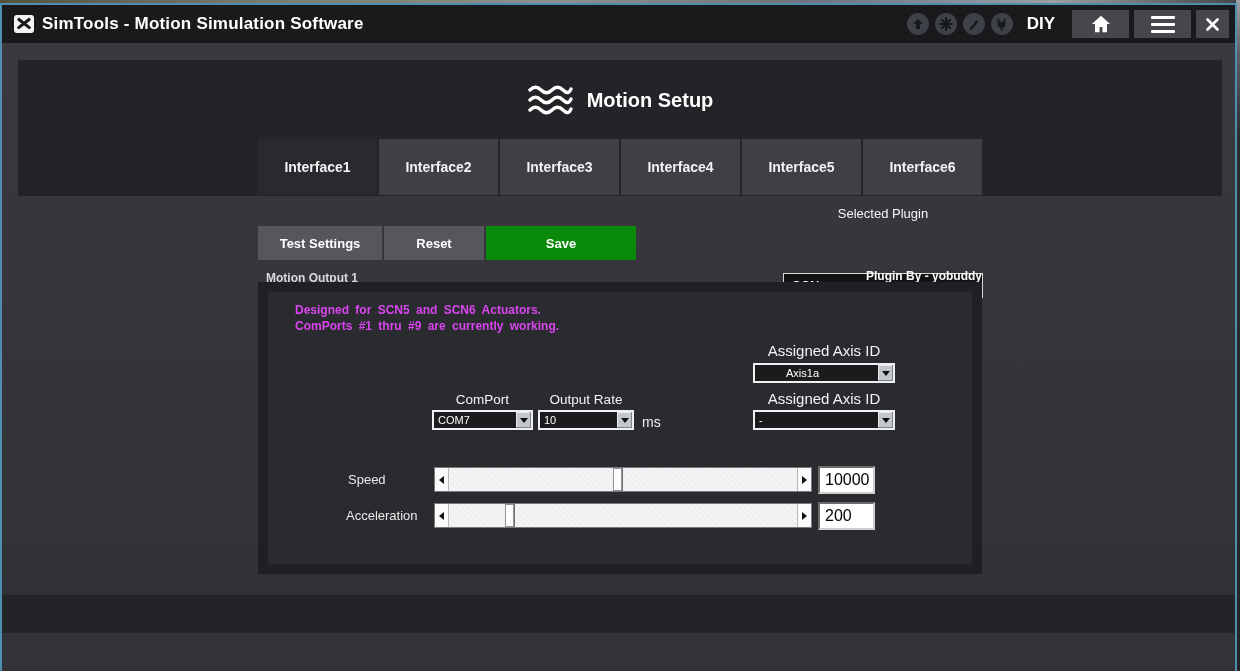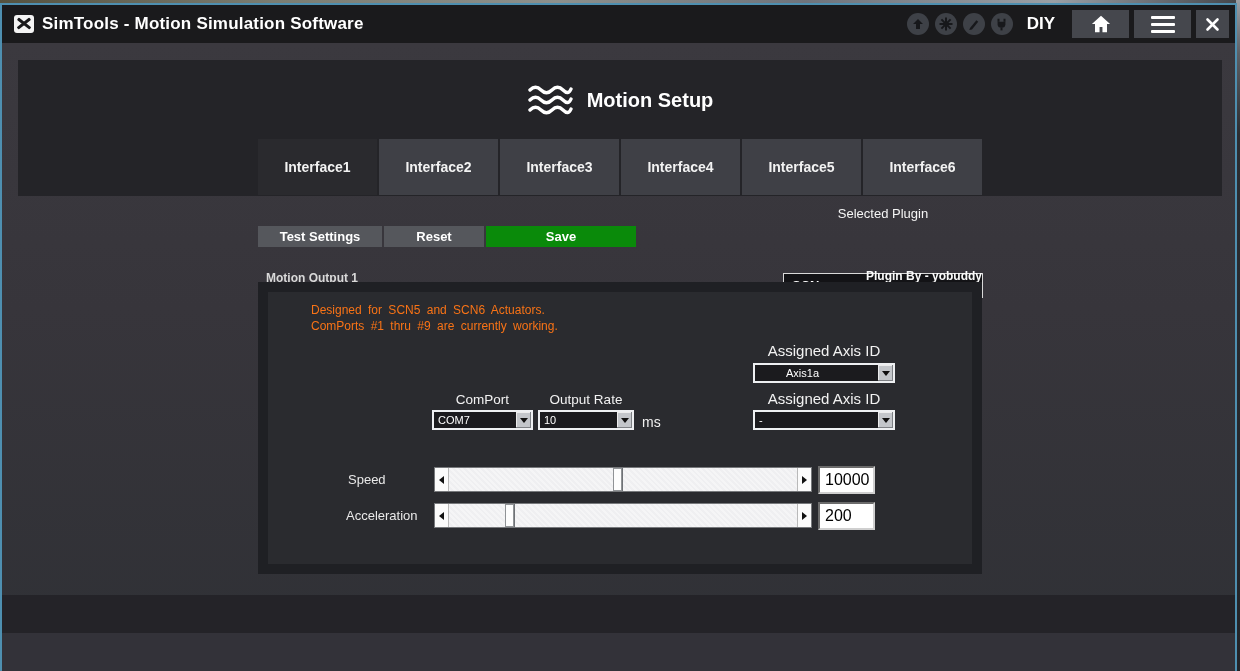--- a/index.html
+++ b/index.html
@@ -43,21 +43,21 @@
   
   .top-panel { position:absolute; left:16px; top:17px; width:1204px; height:136px; background:#242428; }
   .ms-header { position:absolute; left:0; top:24px; width:100%; display:flex; align-items:center; justify-content:center; gap:14px; }
   .ms-title { color:#fff; font-size:20px; font-weight:bold; }
   .tabs { position:absolute; left:240px; top:79px; width:724px; height:56px; display:flex; gap:2px; }
   .tab { flex:1; display:flex; align-items:center; justify-content:center; background:#3f4046;
     color:#f2f2f2; font-size:14px; font-weight:bold; cursor:default; }
   .tab.active { background:#2a2a2e; }
 
   
-  .btn { position:absolute; top:183px; height:21px; display:flex; align-items:center; justify-content:center;
+  .btn { position:absolute; top:183px; height:34px; display:flex; align-items:center; justify-content:center;
     color:#fff; font-size:13px; font-weight:bold; }
   .btn-test { left:256px; width:124px; background:#55575c; }
   .btn-reset { left:382px; width:100px; background:#55575c; }
   .btn-save { left:484px; width:150px; background:#0a8a0a; }
 
   
   .plugin-label { position:absolute; left:781px; top:163px; width:200px; text-align:center;
     color:#f5f5f5; font-size:13px; }
   .plugin-combo { position:absolute; left:781px; top:182px; width:200px; height:25px;
     background:#131316; border:1px solid #d9d9d9; display:flex; align-items:center;margin-top:48px; }
@@ -67,21 +67,21 @@
 
   .motion-output-label { position:absolute; left:264px; top:228px; color:#d9d9d9; font-size:12px; font-weight:bold; }
   .plugin-by { position:absolute; left:730px; top:226px; width:250px; text-align:right;
     color:#fafafa; font-size:12px; font-weight:bold; }
 
   
   .inner-panel { position:absolute; left:256px; top:239px; width:724px; height:292px;
     background:#2a2b2f; border:10px solid #1f2024; }
   .inner-panel .abs { position:absolute; }
 
-  .notes { left:27px; top:10px; color:#f97316; font-size:12px; font-weight:normal; line-height:16px; word-spacing:3px;margin-left:16px; }
+  .notes { left:27px; top:10px; color:#d946ef; font-size:12px; font-weight:bold; line-height:16px; word-spacing:3px; }
 
   .field-label { color:#f2f2f2; text-align:center; }
   .lbl-axis { font-size:15px; }
   .lbl-sm { font-size:13.5px; }
 
   
   .combo { height:20px; border:2px solid #eef0f2; background:#1b1b1e; display:flex; align-items:stretch; }
   .combo .cval { flex:1; color:#fff; font-size:11px; display:flex; align-items:center; padding-left:4px; overflow:hidden; }
   .combo .cbtn { width:17px; background:#c3c6ca; border-left:2px solid #1b1b1e;
     display:flex; align-items:center; justify-content:center;

